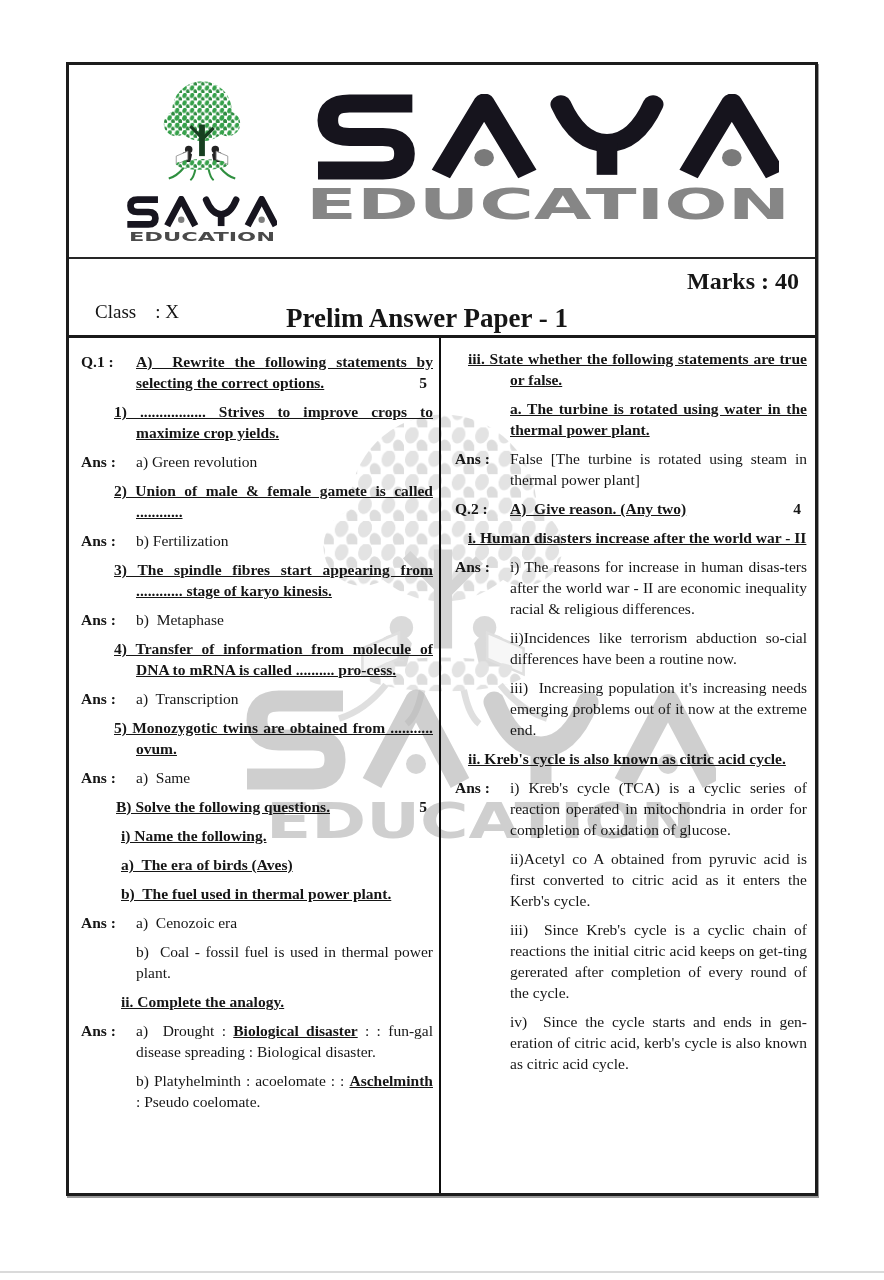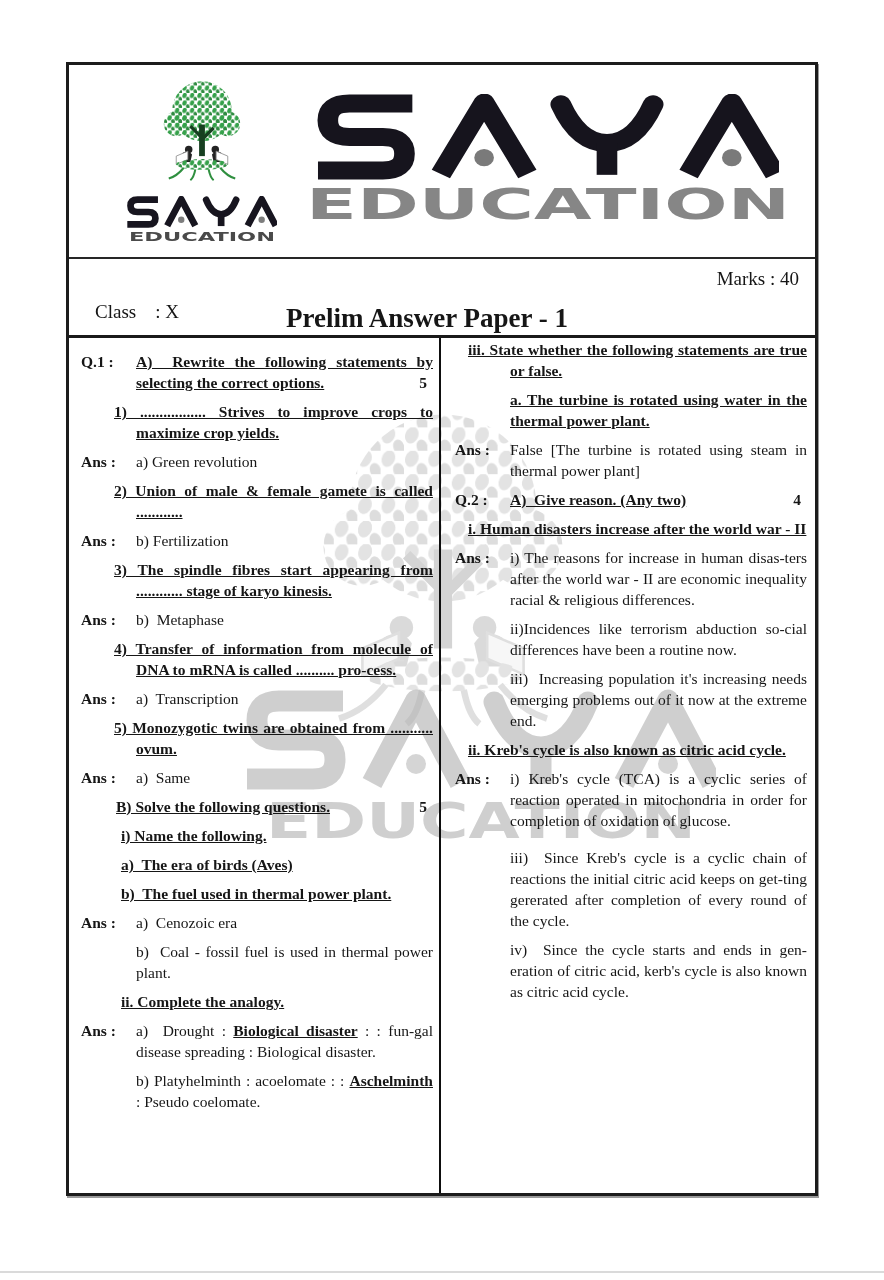--- a/index.html
+++ b/index.html
@@ -16,28 +16,28 @@
     box-shadow:1px 2px 0 #9a9a9a;
   }
   
   .logo-section { height:192px; border-bottom:2px solid #262626; display:flex; align-items:center; }
   .logo-small { width:185px; margin-left:40px; display:flex; flex-direction:column; align-items:center; }
   .logo-small svg { display:block; }
   .logo-main { flex:1; display:flex; flex-direction:column; align-items:center; justify-content:center; padding-right:14px; }
   
   .exam-header { height:76px; border-bottom:3px solid #191919; position:relative; }
   .hdr-subject { position:absolute; left:26px; top:9px;  font-size:19px; font-weight:bold; white-space:pre; }
-  .hdr-marks   { position:absolute; right:16px; top:9px; font-size:19px; font-weight:normal; }
+  .hdr-marks   { position:absolute; right:16px; top:9px; font-size:24px; font-weight:bold; }
   .hdr-class   { position:absolute; left:26px; top:42px; font-size:19px; font-weight:normal; white-space:pre; }
   .hdr-title   { position:absolute; left:130px; right:160px; top:44px; text-align:center; font-size:27px; font-weight:bold; }
   
   .content { flex:1; position:relative; display:flex; overflow:hidden; }
   .col { flex:1; position:relative; z-index:1; font-size:15.5px; line-height:21px; }
   .col-left  { padding:13px 6px 0 12px; }
-  .col-right { padding:1px 8px 0 14px; border-left:2px solid #0e0e0e; }
+  .col-right { padding:10px 8px 0 14px; border-left:2px solid #0e0e0e; }
   .block  { display:flex; margin-bottom:8px; position:relative; }
   .gutter { flex:0 0 55px; font-weight:bold; }
   .body   { flex:1; text-align:justify; }
   .body .b { font-weight:bold;text-decoration:underline; }
   .marks-badge { position:absolute; right:6px; font-weight:bold; }
   
   .hang   { margin-left:-22px; padding-left:22px; text-indent:-22px; }
   .hangAB { margin-left:-15px; padding-left:28px; text-indent:-28px; }
   .hangR  { margin-left:-42px; padding-left:42px; text-indent:-42px; }
   .outB   { margin-left:-20px; }
@@ -278,20 +278,21 @@
         <div class="block">
           <span class="gutter"></span>
           <div class="body hangR"><span class="b">ii. Kreb's cycle is also known as citric acid cycle.</span></div>
         </div>
         <div class="block">
           <span class="gutter">Ans :</span>
           <div class="body"><span>i) Kreb's cycle (TCA) is a cyclic series of reaction operated in mitochondria in order for completion of oxidation of glucose.</span></div>
         </div>
         <div class="block">
           <span class="gutter"></span>
+          <div class="body"><span>ii)Acetyl co A obtained from pyruvic acid is first converted to citric acid as it enters the Kerb's cycle.</span></div>
         </div>
         <div class="block">
           <span class="gutter"></span>
           <div class="body"><span>iii)&nbsp; Since Kreb's cycle is a cyclic chain of reactions the initial citric acid keeps on get-ting gererated after completion of every round of the cycle.</span></div>
         </div>
         <div class="block">
           <span class="gutter"></span>
           <div class="body"><span>iv)&nbsp; Since the cycle starts and ends in gen-eration of citric acid, kerb's cycle is also known as citric acid cycle.</span></div>
         </div>
       </div>

